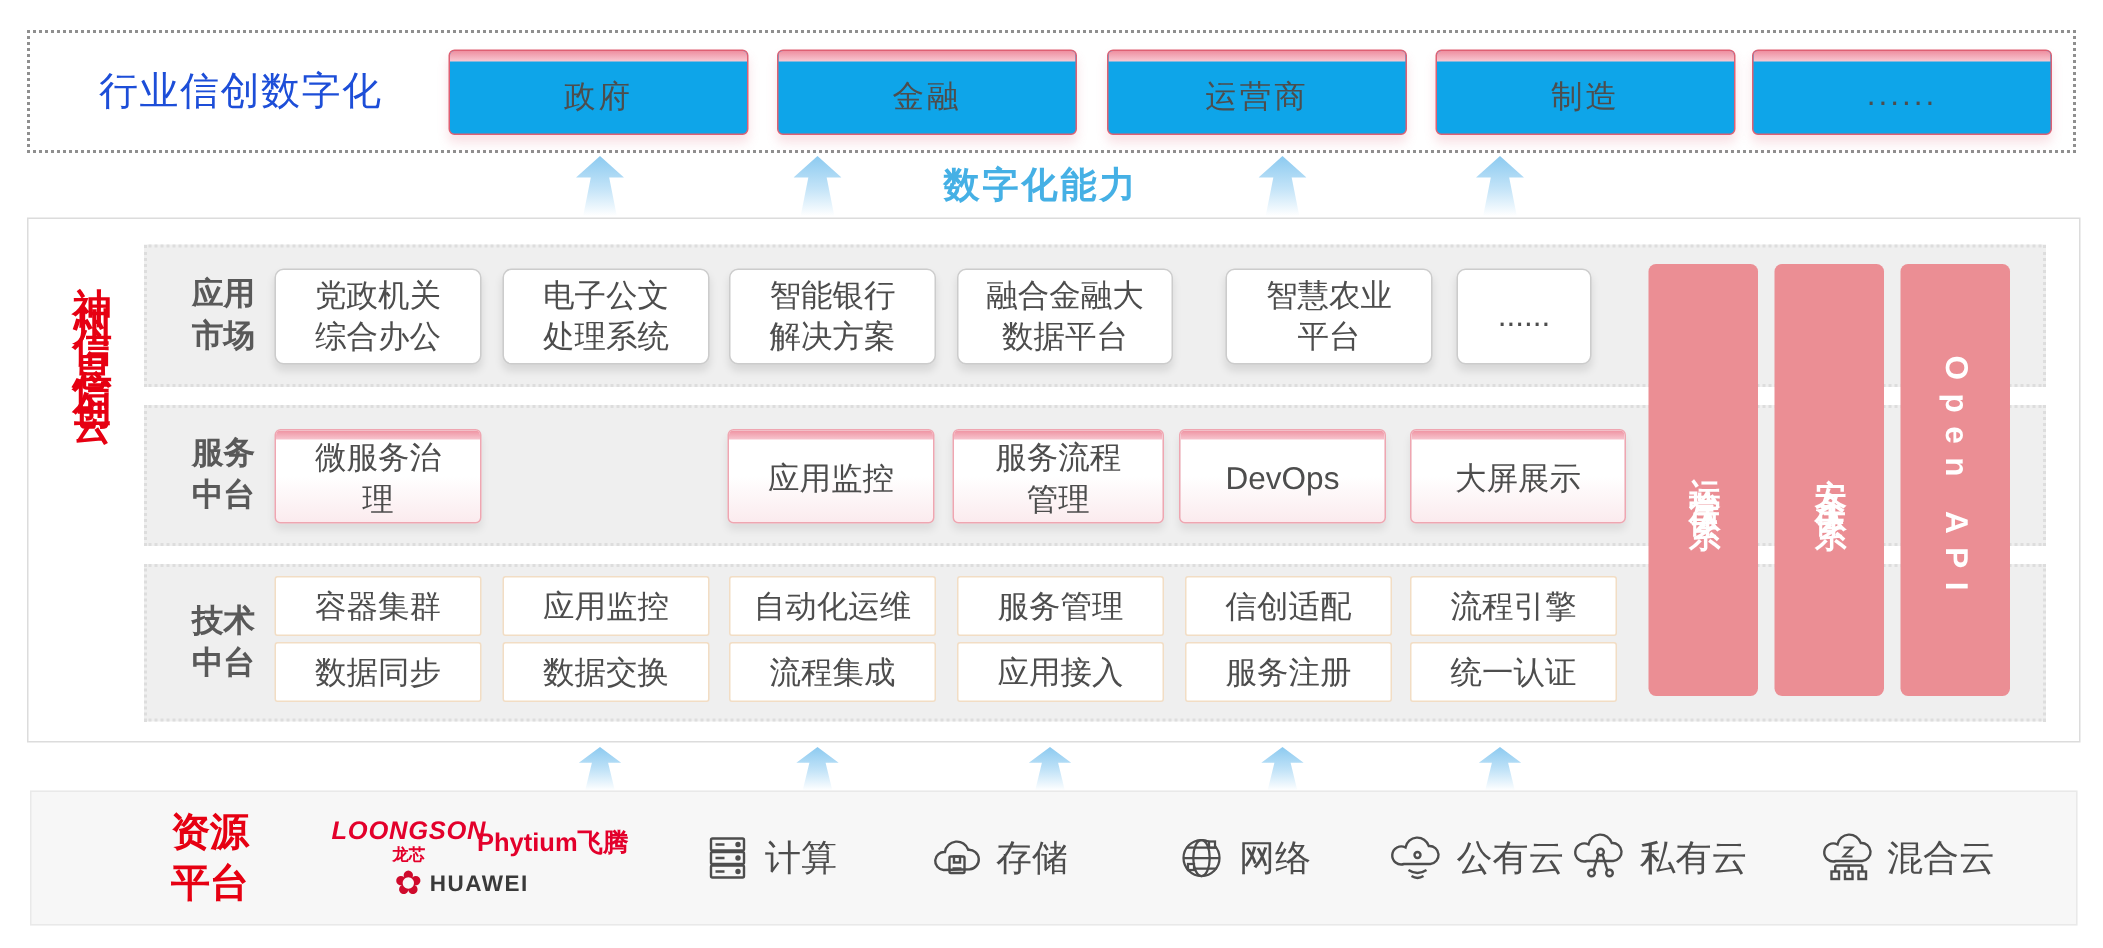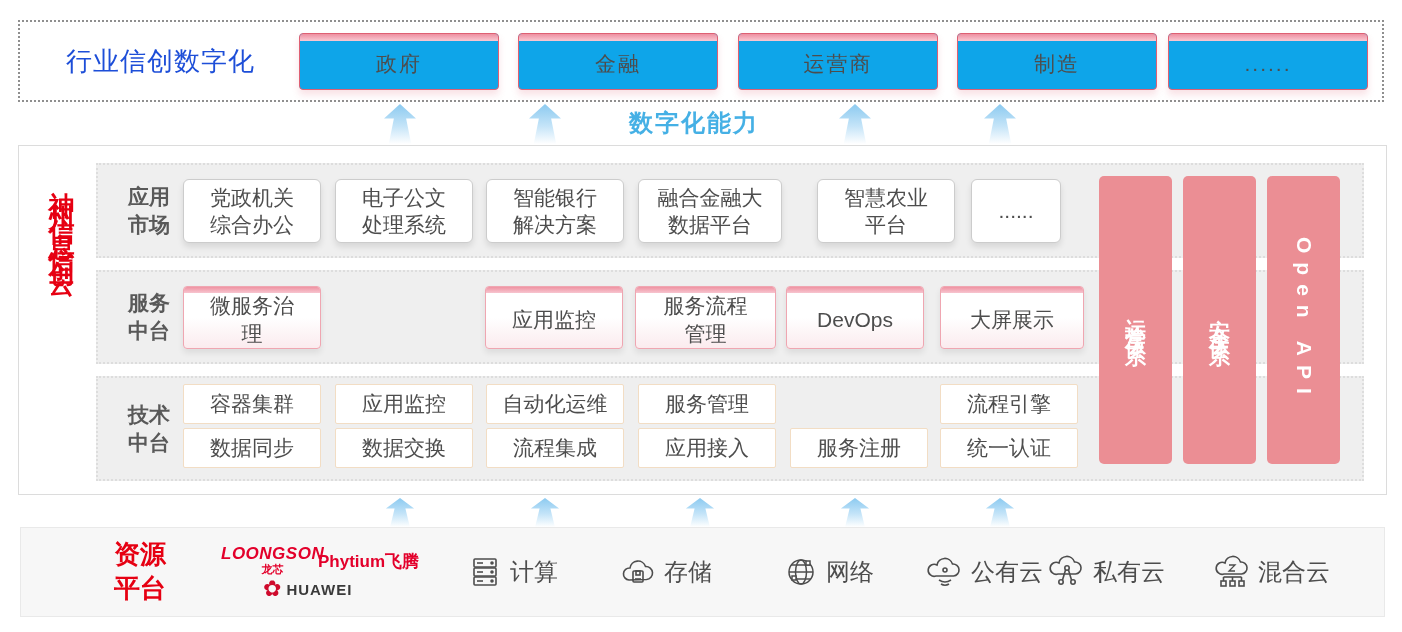--- a/index.html
+++ b/index.html
@@ -158,20 +158,23 @@
         </div>
       <div class="tech-box" style="left:237px; top:6px">
           <span>应用监控</span>
         </div>
       <div class="tech-box" style="left:388px; top:6px">
           <span>自动化运维</span>
         </div>
       <div class="tech-box" style="left:540px; top:6px">
           <span>服务管理</span>
         </div>
+      <div class="tech-box" style="left:692px; top:6px">
+          <span>信创适配</span>
+        </div>
       <div class="tech-box" style="left:85px; top:50px">
           <span>数据同步</span>
         </div>
       <div class="tech-box" style="left:842px; top:6px">
           <span>流程引擎</span>
         </div>
       <div class="tech-box" style="left:237px; top:50px">
           <span>数据交换</span>
         </div>
       <div class="tech-box" style="left:388px; top:50px">

